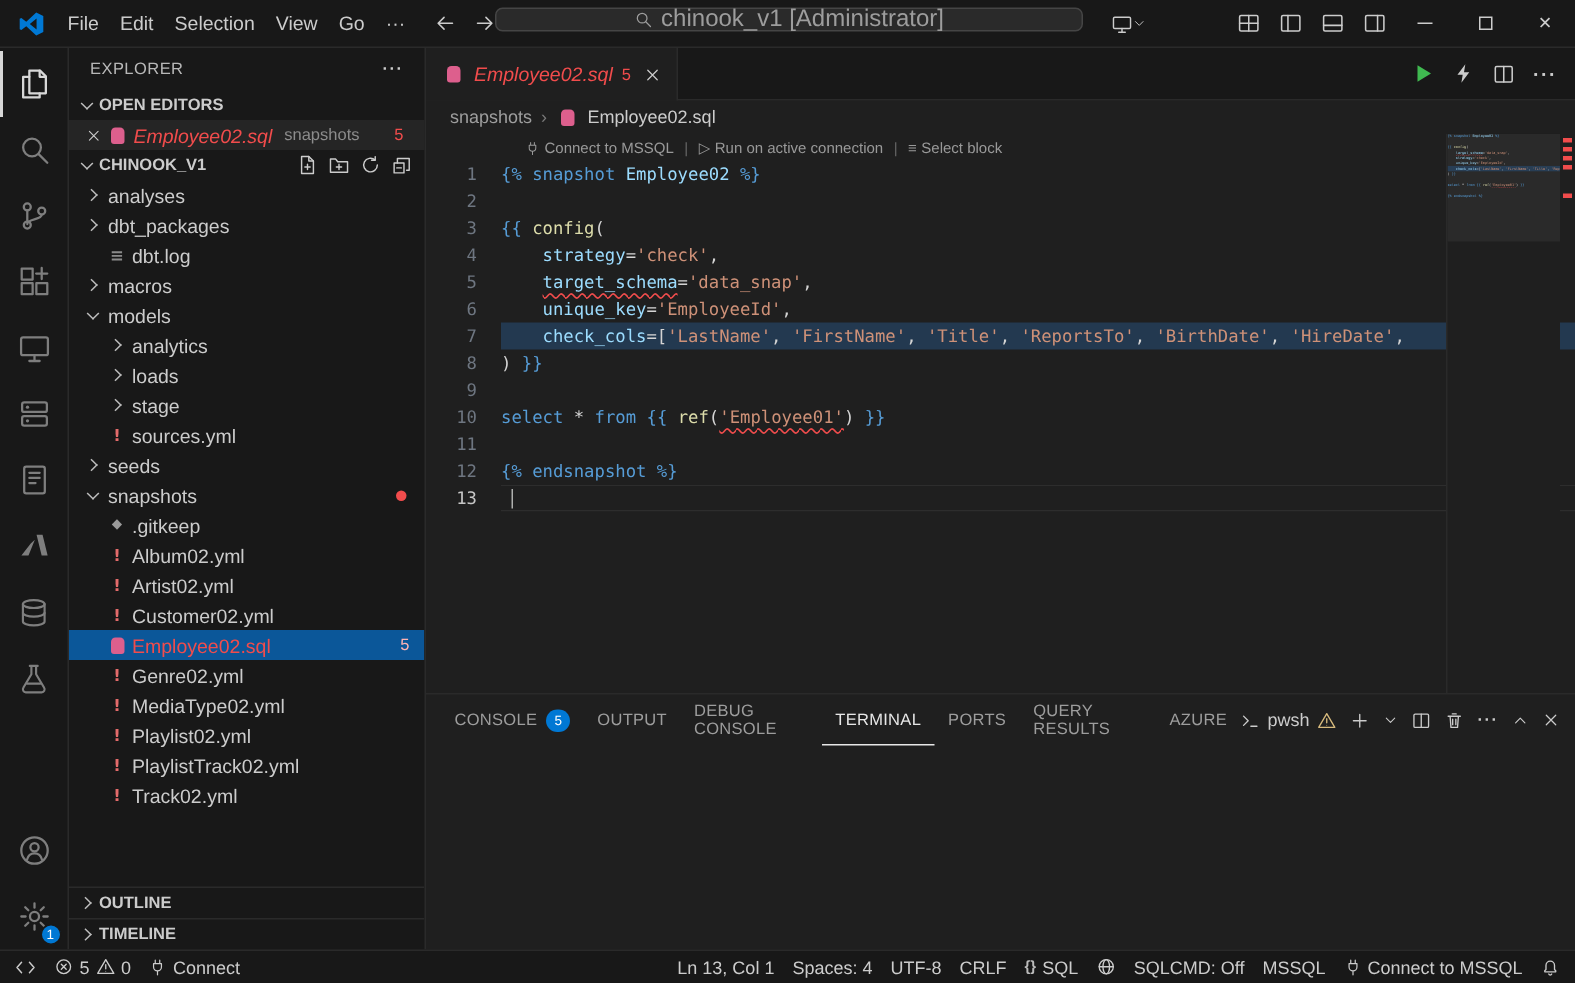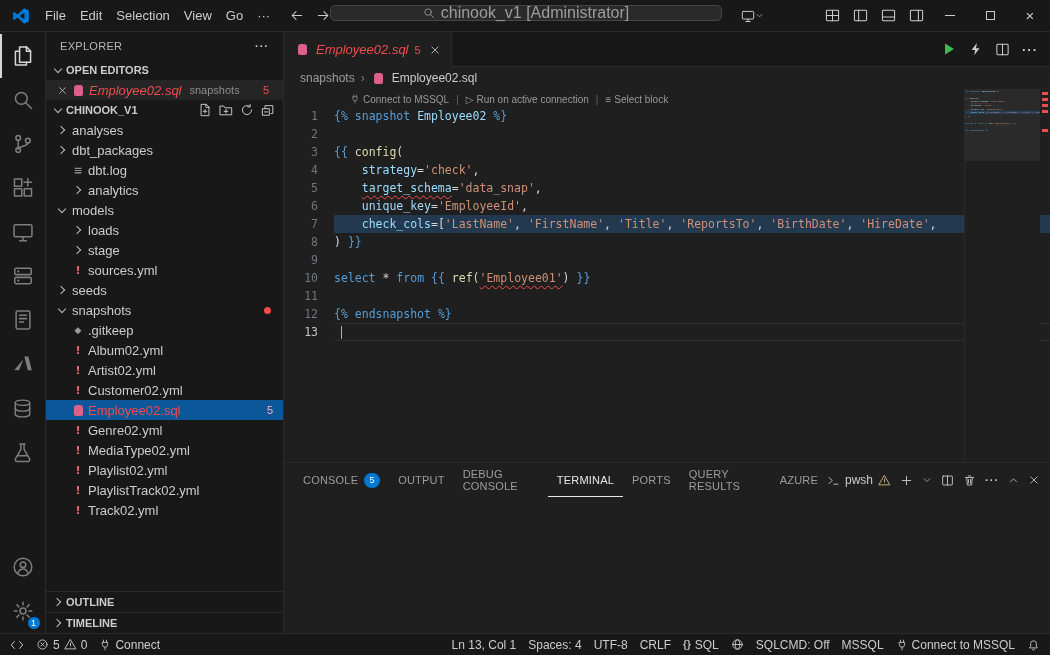--- a/index.html
+++ b/index.html
@@ -470,27 +470,31 @@
             <span class="tlabel">analyses</span>
           </div>
           <div class="trow" style="padding-left: 8px;">
             <span class="twisty closed"></span>
             <span class="tlabel">dbt_packages</span>
           </div>
           <div class="trow" style="padding-left: 24px;">
             <span class="ficon ficon-log">≡</span>
             <span class="tlabel">dbt.log</span>
           </div>
-          <div class="trow" style="padding-left: 24px;">
+          <div class="trow" style="padding-left: 8px;">
             <span class="twisty closed"></span>
-            <span class="tlabel">analytics</span>
+            <span class="tlabel">macros</span>
           </div>
           <div class="trow" style="padding-left: 8px;">
             <span class="twisty open"></span>
             <span class="tlabel">models</span>
+          </div>
+          <div class="trow" style="padding-left: 24px;">
+            <span class="twisty closed"></span>
+            <span class="tlabel">analytics</span>
           </div>
           <div class="trow" style="padding-left: 24px;">
             <span class="twisty closed"></span>
             <span class="tlabel">loads</span>
           </div>
           <div class="trow" style="padding-left: 24px;">
             <span class="twisty closed"></span>
             <span class="tlabel">stage</span>
           </div>
           <div class="trow" style="padding-left: 24px;">

